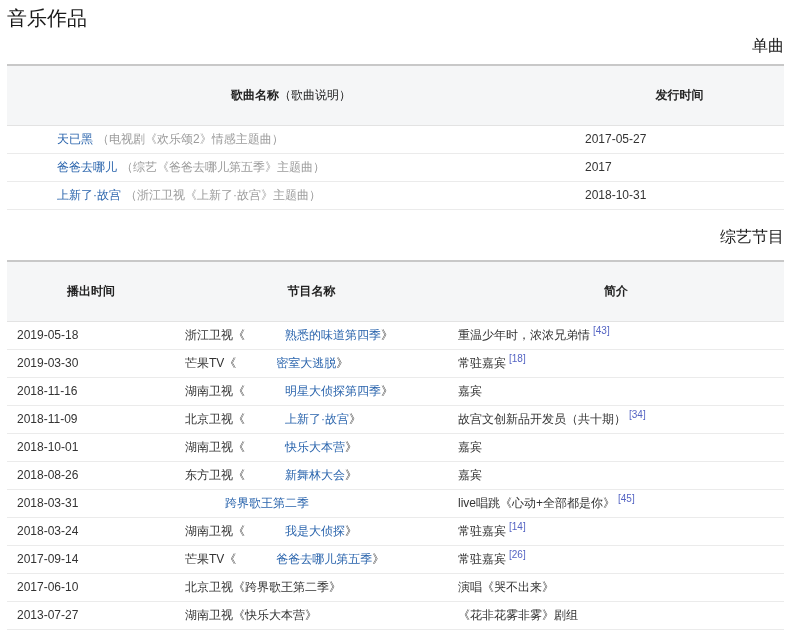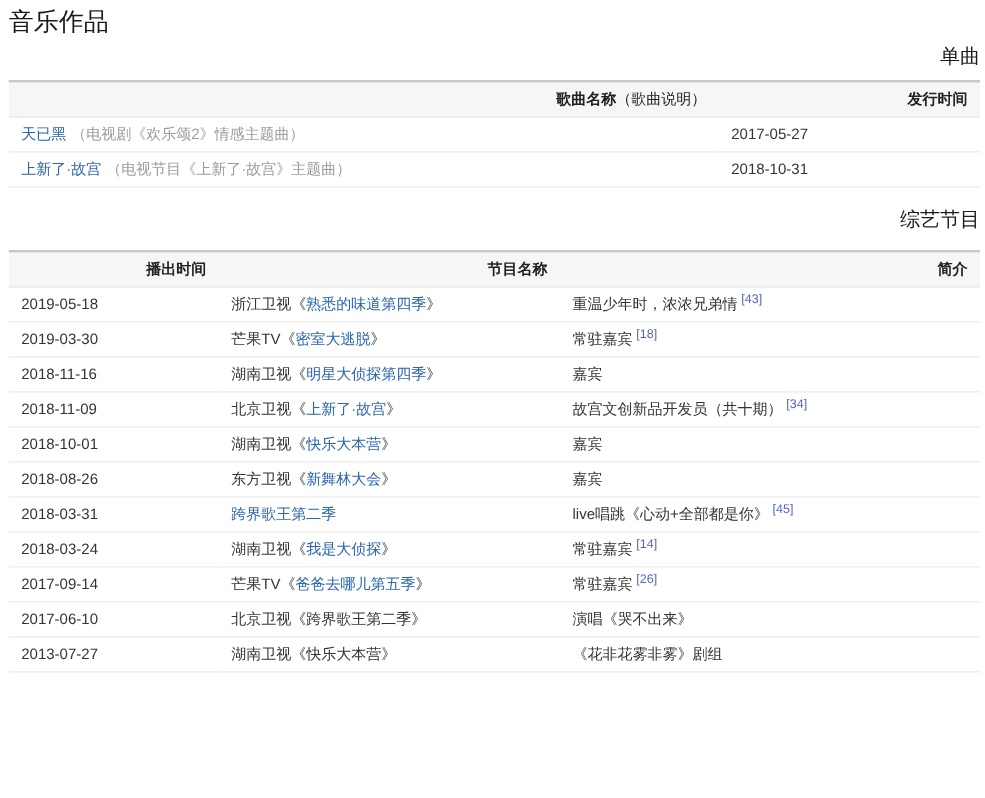--- a/index.html
+++ b/index.html
@@ -31,29 +31,29 @@
   h3.sub-title.variety{margin-top:19px;}
   table{
     border-collapse:collapse;table-layout:fixed;
     width:777px;margin-top:10px;
   }
   table.variety-tbl{margin-top:15px;}
   th{
     background:var(--head-bg);
     border-top:2px solid var(--border-top);
     border-bottom:1px solid var(--border-head);
-    text-align:right;font-size:12px;font-weight:700;color:#222;
-    padding:7px 10px;line-height:13px;white-space:nowrap;overflow:hidden;
+    text-align:center;font-size:12px;font-weight:700;color:#222;
+    padding:23px 10px;line-height:13px;white-space:nowrap;overflow:hidden;
   }
   td{
     border-bottom:1px solid var(--border-row);
     padding:7px 10px;line-height:13px;color:var(--text);
     white-space:nowrap;overflow:hidden;
   }
-  a.lnk{color:var(--link);text-decoration:none;cursor:pointer;}
+  a.lnk{color:var(--link);text-decoration:none;cursor:pointer;margin-left:40px;}
   .note{color:var(--muted);margin-left:4px;}
   .head-note{font-weight:400;color:#222;}
   sup.ref{
     color:var(--ref);font-size:10px;line-height:0;
     vertical-align:super;margin-left:3px;cursor:pointer;margin-top:20px;
   }
   
   .singles-tbl col.c1{width:568px;}
   .variety-tbl col.c1{width:168px;}
   .variety-tbl col.c2{width:273px;}
@@ -77,21 +77,25 @@
         <th><span>歌曲名称</span><span class="head-note">（歌曲说明）</span></th>
         <th>发行时间</th>
       </tr>
     </thead>
     <tbody>
         <tr>
           <td><a class="lnk">天已黑</a><span class="note">（电视剧《欢乐颂2》情感主题曲）</span></td>
           <td>2017-05-27</td>
         </tr>
         <tr>
-          <td><a class="lnk">上新了·故宫</a><span class="note">（电视节目《上新了·故宫》主题曲）</span></td>
+          <td><a class="lnk">爸爸去哪儿</a><span class="note">（综艺《爸爸去哪儿第五季》主题曲）</span></td>
+          <td>2017</td>
+        </tr>
+        <tr>
+          <td><a class="lnk">上新了·故宫</a><span class="note">（浙江卫视《上新了·故宫》主题曲）</span></td>
           <td>2018-10-31</td>
         </tr>
       </tbody>
   </table>
 
   <h3 class="sub-title variety">综艺节目</h3>
 
   <table class="variety-tbl">
     <colgroup>
         <col class="c1">

